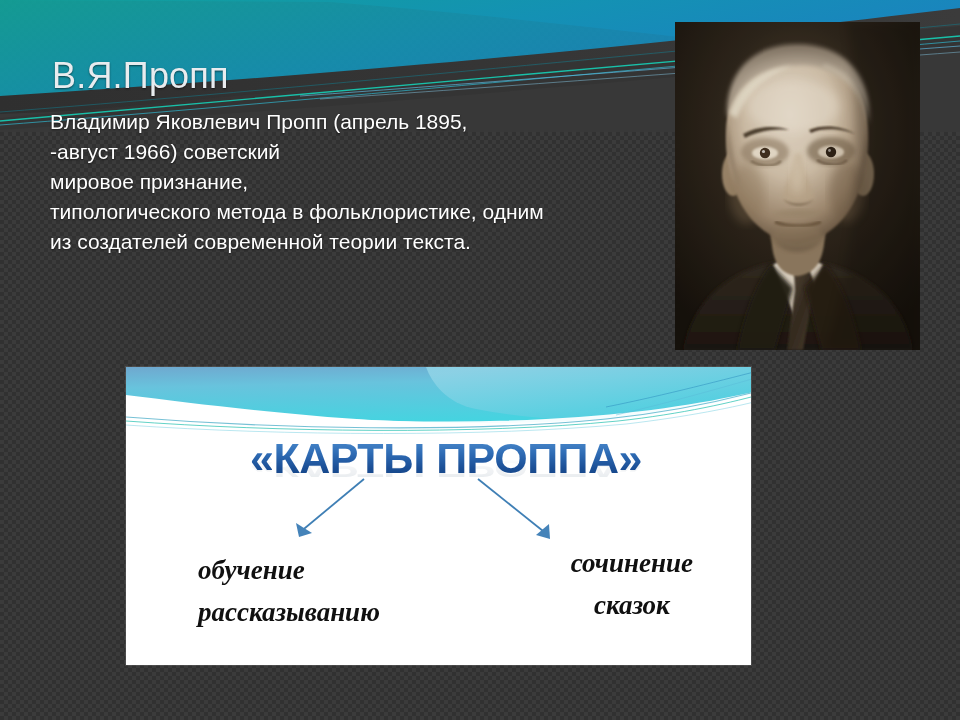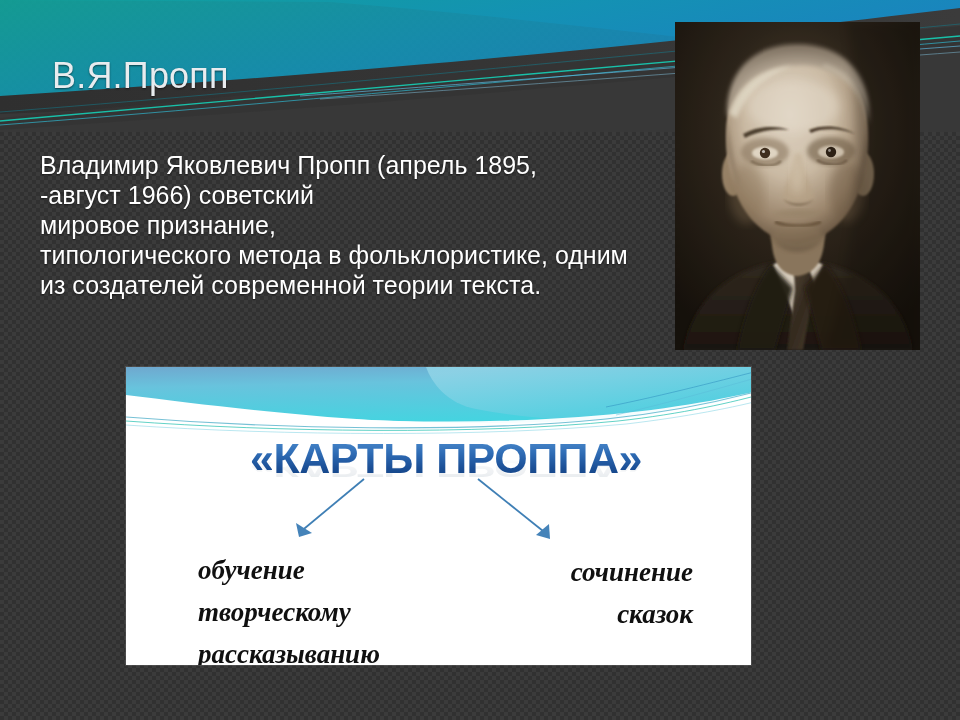--- a/index.html
+++ b/index.html
@@ -37,24 +37,23 @@
   #title{
     position:absolute;left:52px;top:56px;
     font-size:36px;line-height:1.1;
     color:#e8ecef;letter-spacing:.2px;
     white-space:nowrap;
     text-shadow:0 1px 2px rgba(0,0,0,.55);
   }
 
   
   #body-text{
-    position:absolute;left:40px;top:107px;width:600px;
-    font-size:25px;line-height:30px;color:#ffffff;
+    position:absolute;left:50px;top:107px;width:600px;
+    font-size:21px;line-height:30px;color:#ffffff;
     text-shadow:0 1px 2px rgba(0,0,0,.55);
-    margin-top:43px;
   }
   #body-text .ln{display:block;white-space:nowrap;}
 
   
   #portrait{
     position:absolute;left:675px;top:22px;width:245px;height:328px;
     overflow:hidden;background:#090806;
   }
   #portrait svg{display:block;width:245px;height:328px;}
 
@@ -90,21 +89,21 @@
 
   #panel-arrows{position:absolute;left:0;top:100px;width:640px;height:110px;}
 
   .term{
     position:absolute;
     font-family:"Liberation Serif","DejaVu Serif",serif;
     font-weight:bold;font-style:italic;font-size:27px;line-height:42px;
     color:#101010;white-space:nowrap;
   }
   #term-left{left:72px;top:175px;text-align:left;margin-top:7px;}
-  #term-right{right:58px;top:184px;text-align:right;margin-left:28px;}
+  #term-right{right:58px;top:175px;text-align:center;margin-left:28px;}
 
   .vis-hidden{position:absolute;width:1px;height:1px;overflow:hidden;clip:rect(0 0 0 0);}
 </style>
 </head>
 <body>
 
 <div id="slide">
 
   <div id="slide-texture"></div>
 
@@ -299,21 +298,20 @@
           <line x1="238" y1="12" x2="173" y2="66"></line>
           <line x1="352" y1="12" x2="422" y2="68"></line>
         </g>
         <polygon points="173,70 170,56 186,66" fill="#4583b9"></polygon>
         <polygon points="424,72 410,68 423,57" fill="#4583b9"></polygon>
       </svg>
     </div>
 
     <div class="term" id="term-left">
       <div>обучение</div>
-      <div>творческому</div>
       <div>рассказыванию</div>
     </div>
 
     <div class="term" id="term-right">
       <div>сочинение</div>
       <div>сказок</div>
     </div>
 
   </div>
 

